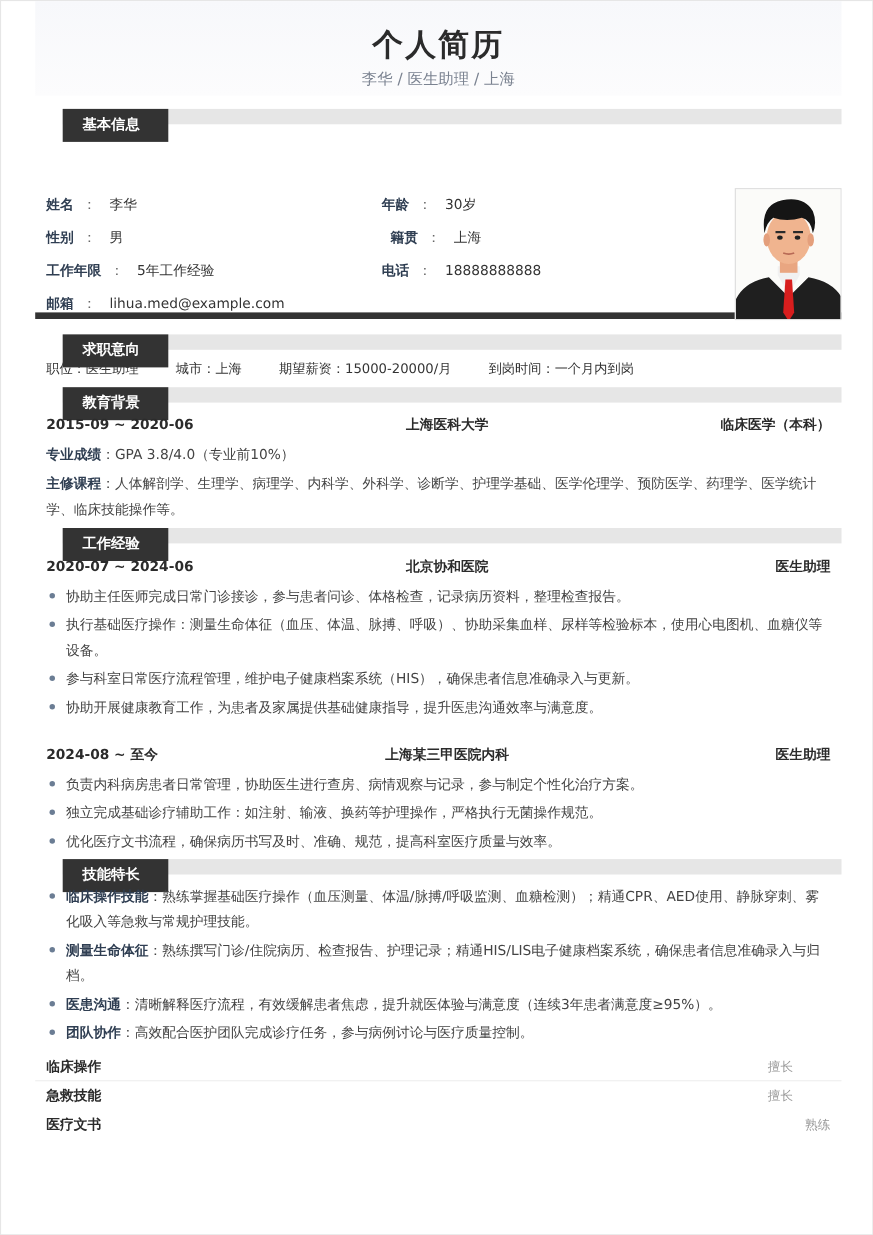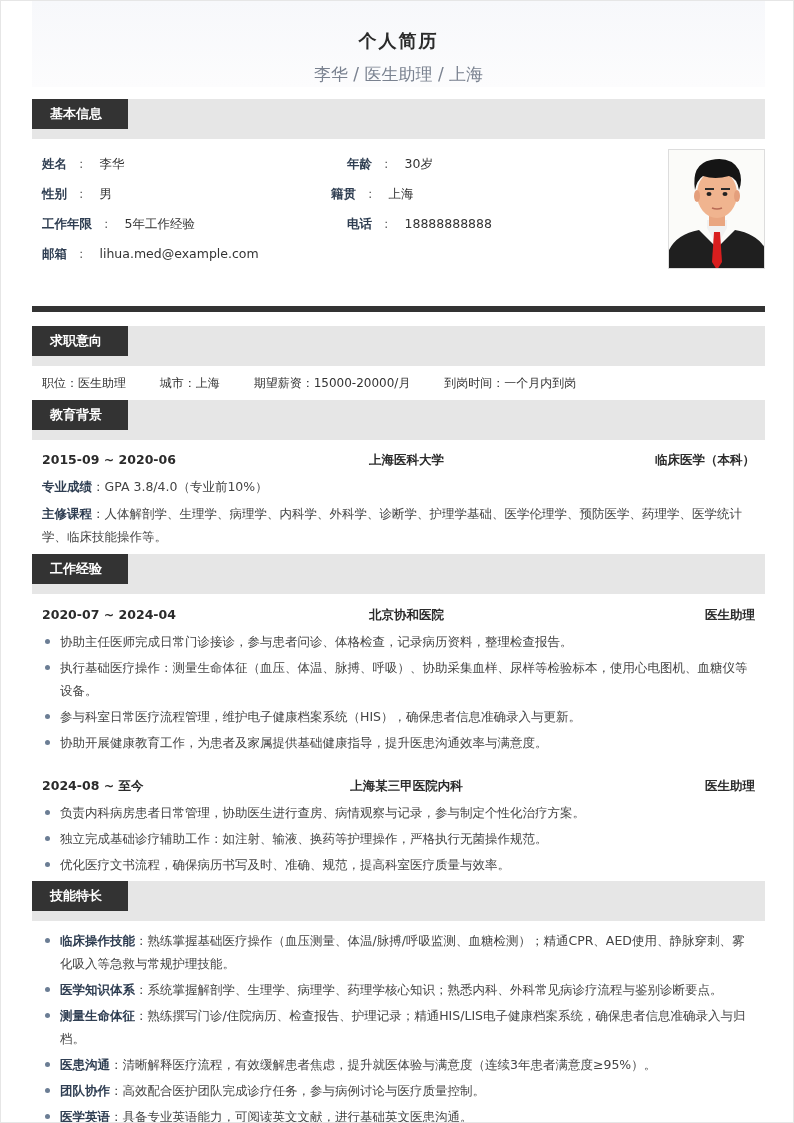--- a/index.html
+++ b/index.html
@@ -1,23 +1,23 @@
 <!DOCTYPE html>
 <html><head>
 <meta charset="utf-8">
 <style>
   * { margin:0; padding:0; box-sizing:border-box; }
   body { width:794px; height:1123px; background:#fff; font-family:"DejaVu Sans","Liberation Sans",sans-serif; color:#333; overflow:hidden; position:relative; border:1px solid #e6e6e6; }
   .page { position:absolute; left:31px; top:0; width:733px; }
   .header { height:86px; background:linear-gradient(#f7f8fb,#fcfcfd); text-align:center; padding-top:22px; }
-  .title { font-size:18px; font-weight:bold; color:#2b2b2b; letter-spacing:2px; line-height:36px; }
-  .subtitle { font-size:17px; color:#7a8290; margin-top:4px; }
-  .sec { height:40px; background:#e6e6e6; position:relative; }
+  .title { font-size:28px; font-weight:bold; color:#2b2b2b; letter-spacing:2px; line-height:36px; }
+  .subtitle { font-size:14px; color:#7a8290; margin-top:4px; }
+  .sec { height:14px; background:#e6e6e6; position:relative;margin-left:25px; }
   .sec-label { position:absolute; left:0; top:0; height:30px; width:96px; background:#333; color:#fff; font-size:13px; font-weight:bold; line-height:30px; padding-left:18px; }
-  .basic { position:relative; height:167px; }
+  .basic { position:relative; height:123px;margin-top:48px; }
   .info-row { position:absolute; font-size:12.5px; line-height:18px; color:#333; }
   .lbl { font-weight:bold; color:#2f3e52; display:inline-block; }
   .colon { color:#666; margin:0 12px 0 8px; }
   .photo { position:absolute; left:636px; top:10px; width:97px; height:120px; border:1px solid #ddd; background:#fafafa; overflow:hidden; }
   .divbar { height:6px; background:#333; }
   .intent { font-size:12px; color:#333; height:34px; line-height:34px; padding-left:10px; }
   .intent span { margin-right:30px; }
   .edu-head, .job-head { display:flex; justify-content:space-between; font-size:12.5px; font-weight:bold; color:#2b2b2b; padding:0 10px; height:30px; line-height:30px; }
   .mid { position:absolute; left:16px; right:0; text-align:center; }
   .rowrel { position:relative; }
@@ -50,21 +50,21 @@
   <div class="basic">
     <div class="info-row" style="left:10px;top:16px">
       <span class="lbl">姓名</span><span class="colon">：</span><span>李华</span>
     </div>
     <div class="info-row" style="left:315px;top:16px">
       <span class="lbl">年龄</span><span class="colon">：</span><span>30岁</span>
     </div>
     <div class="info-row" style="left:10px;top:46px">
       <span class="lbl">性别</span><span class="colon">：</span><span>男</span>
     </div>
-    <div class="info-row" style="left:299px;top:46px">
+    <div class="info-row" style="left:323px;top:46px">
       <span class="lbl">籍贯</span><span class="colon">：</span><span>上海</span>
     </div>
     <div class="info-row" style="left:10px;top:76px">
       <span class="lbl">工作年限</span><span class="colon">：</span><span>5年工作经验</span>
     </div>
     <div class="info-row" style="left:315px;top:76px">
       <span class="lbl">电话</span><span class="colon">：</span><span>18888888888</span>
     </div>
     <div class="info-row" style="left:10px;top:106px">
       <span class="lbl">邮箱</span><span class="colon">：</span><span>lihua.med@example.com</span>
@@ -114,21 +114,21 @@
   </div>
   <div class="para" style="margin-bottom:4px"><b>专业成绩</b><span>：GPA 3.8/4.0（专业前10%）</span></div>
   <div class="para"><b>主修课程</b><span>：人体解剖学、生理学、病理学、内科学、外科学、诊断学、护理学基础、医学伦理学、预防医学、药理学、医学统计学、临床技能操作等。</span></div>
   <div style="height:6px"></div>
 
   <div class="sec">
     <div class="sec-label">工作经验</div>
   </div>
   <div style="height:6px"></div>
   <div class="job-head rowrel">
-    <span>2020-07 ~ 2024-04</span>
+    <span>2020-07 ~ 2024-06</span>
     <span class="mid">北京协和医院</span>
     <span>医生助理</span>
   </div>
   <ul class="bul">
     <li>协助主任医师完成日常门诊接诊，参与患者问诊、体格检查，记录病历资料，整理检查报告。</li>
     <li>执行基础医疗操作：测量生命体征（血压、体温、脉搏、呼吸）、协助采集血样、尿样等检验标本，使用心电图机、血糖仪等设备。</li>
     <li>参与科室日常医疗流程管理，维护电子健康档案系统（HIS），确保患者信息准确录入与更新。</li>
     <li>协助开展健康教育工作，为患者及家属提供基础健康指导，提升医患沟通效率与满意度。</li>
   </ul>
   <div style="height:14px"></div>
@@ -143,25 +143,23 @@
     <li>优化医疗文书流程，确保病历书写及时、准确、规范，提高科室医疗质量与效率。</li>
   </ul>
   <div style="height:2px"></div>
 
   <div class="sec">
     <div class="sec-label">技能特长</div>
   </div>
   <div style="height:8px"></div>
   <ul class="bul">
     <li><b>临床操作技能</b><span>：熟练掌握基础医疗操作（血压测量、体温/脉搏/呼吸监测、血糖检测）；精通CPR、AED使用、静脉穿刺、雾化吸入等急救与常规护理技能。</span></li>
-    <li><b>医学知识体系</b><span>：系统掌握解剖学、生理学、病理学、药理学核心知识；熟悉内科、外科常见病诊疗流程与鉴别诊断要点。</span></li>
     <li><b>测量生命体征</b><span>：熟练撰写门诊/住院病历、检查报告、护理记录；精通HIS/LIS电子健康档案系统，确保患者信息准确录入与归档。</span></li>
     <li><b>医患沟通</b><span>：清晰解释医疗流程，有效缓解患者焦虑，提升就医体验与满意度（连续3年患者满意度≥95%）。</span></li>
     <li><b>团队协作</b><span>：高效配合医护团队完成诊疗任务，参与病例讨论与医疗质量控制。</span></li>
-    <li><b>医学英语</b><span>：具备专业英语能力，可阅读英文文献，进行基础英文医患沟通。</span></li>
   </ul>
   <div style="height:4px"></div>
   <div class="skills-row">
     <div class="skill-cell">
       <span class="skill-name">临床操作</span>
       <span class="skill-level">擅长</span>
     </div>
     <div class="skill-cell">
       <span class="skill-name">急救技能</span>
       <span class="skill-level">擅长</span>

